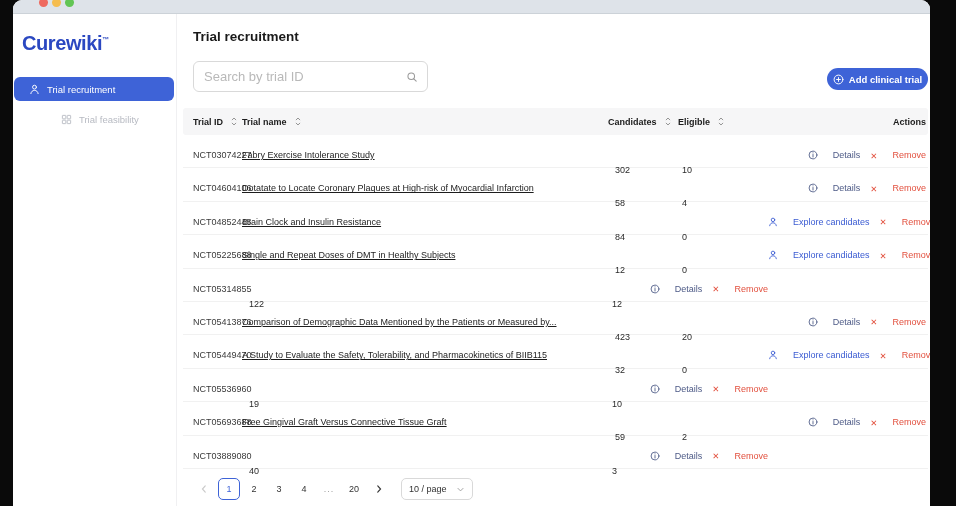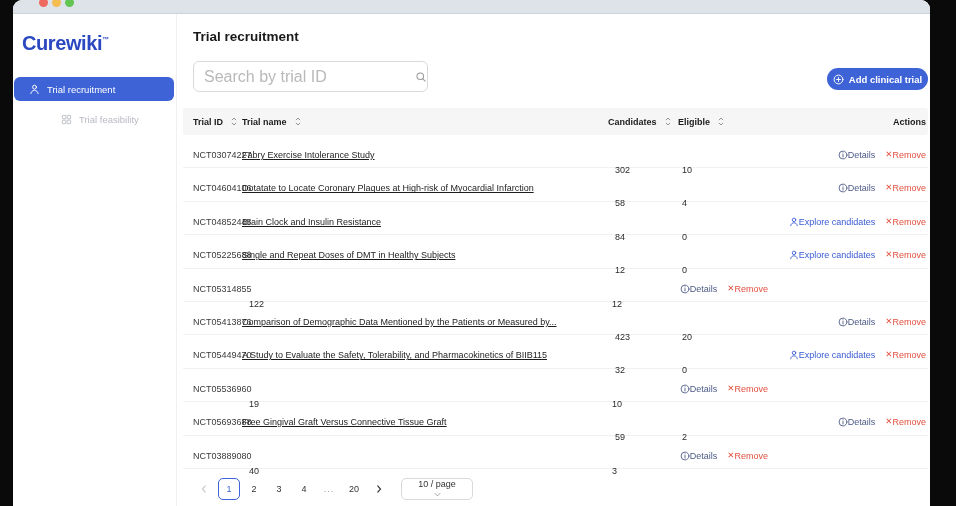--- a/index.html
+++ b/index.html
@@ -15,53 +15,53 @@
   .logo sup { font-size:7px; font-weight:700; vertical-align:super; }
   .nav-item { position:absolute; left:1px; width:160px; height:24px; display:flex; align-items:center; gap:7px; padding-left:15px; font-size:9.5px; border-radius:6px; cursor:pointer; }
   .nav-item.active { top:63px; background:#3e63d7; color:#fff; }
   .nav-item.inactive { top:93px; color:#b7bac2;margin-left:32px; }
   .nav-item svg { flex:0 0 auto; }
 
   
   .main { position:absolute; left:164px; top:14px; right:0; bottom:0; background:#fff; }
   .page-title { position:absolute; left:16px; top:15px; font-size:13.5px; font-weight:700; color:#1a1a1a; }
   .search-box { position:absolute; left:16px; top:47px; width:235px; height:31px; border:1px solid #d9d9d9; border-radius:6px; background:#fff; display:flex; align-items:center; }
-  .search-box input { flex:1; border:0; outline:none; font-size:16px; padding:0 4px 0 10px; color:#333; font-family:"Liberation Sans", sans-serif; background:transparent; }
+  .search-box input { flex:1; border:0; outline:none; font-size:13px; padding:0 4px 0 10px; color:#333; font-family:"Liberation Sans", sans-serif; background:transparent; }
   .search-box input::placeholder { color:#b9b9b9; }
   .search-icon { color:#9a9a9a; margin-right:9px; display:flex; }
   .add-btn { position:absolute; left:650px; top:54px; width:101px; height:22px; background:#3e63d7; border:0; border-radius:11px; color:#fff; font-size:9.5px; font-weight:600; display:flex; align-items:center; justify-content:center; gap:5px; cursor:pointer; font-family:"Liberation Sans", sans-serif; }
 
   
   .thead { position:absolute; left:6px; top:94px; width:745px; height:27px; background:#f6f6f7; border-radius:3px; display:grid; grid-template-columns:49px 366px 70px 90px 1fr; align-items:center; padding-left:10px; padding-right:2px; font-size:9px; font-weight:700; color:#1c1c1c; }
   .th { display:flex; align-items:center; gap:8px; white-space:nowrap; }
   .th.actions { justify-content:flex-end; }
   .sorter { display:inline-flex; flex-direction:column; color:#8f8f8f; line-height:0; }
   .tbody { position:absolute; left:6px; top:121px; width:745px; }
   .trow { display:grid; grid-template-columns:49px 366px 70px 90px 1fr; align-items:center; height:33.4px; border-bottom:1px solid #f1f1f1; padding-left:10px; padding-right:2px; font-size:9px; color:#2a2a2a; }
   .cell-id { color:#3a3a3a; white-space:nowrap; }
   .cell-name { color:#1d1d1d; white-space:nowrap; overflow:hidden; padding-right:8px;text-decoration:underline; }
   .cell-num { padding-left:7px;margin-top:30px; }
   .cell-num.elig { padding-left:4px; }
   .cell-actions { display:flex; justify-content:flex-end; align-items:center; gap:10px; white-space:nowrap; }
-  .link { display:inline-flex; align-items:flex-start; gap:0; cursor:pointer; font-size:9px; }
+  .link { display:inline-flex; align-items:flex-end; gap:15px; cursor:pointer; font-size:9px; }
   .link-details { color:#4d5a86; }
   .link-explore { color:#3a5bd2; }
   .link-remove { color:#e2503e; }
   .x-glyph { font-size:8.5px; line-height:1; }
 
   
   .pagination { position:absolute; left:16px; top:463px; height:24px; display:flex; align-items:center; gap:3px; }
   .pg-btn { width:22px; height:22px; display:flex; align-items:center; justify-content:center; background:transparent; border:0; font-size:9px; color:#333; cursor:pointer; font-family:"Liberation Sans", sans-serif; }
   .pg-prev { color:#c9c9c9; }
   .pg-next { color:#333; }
   .page-item { width:22px; height:22px; display:flex; align-items:center; justify-content:center; font-size:9px; color:#333; border-radius:5px; cursor:pointer; }
   .page-item.active { border:1px solid #3e63d7; color:#3e63d7; background:#fff; }
   .page-item.ellipsis { color:#9a9a9a; cursor:default; letter-spacing:1px; }
   .pages-wrap { display:flex; align-items:center; gap:3px; }
-  .page-size-select { margin-left:8px; width:72px; height:22px; border:1px solid #d9d9d9; border-radius:5px; display:flex; align-items:center; justify-content:space-between; padding:0 7px; font-size:9px; color:#333; cursor:pointer; background:#fff;flex-direction:column; }
+  .page-size-select { margin-left:8px; width:72px; height:22px; border:1px solid #d9d9d9; border-radius:5px; display:flex; align-items:center; justify-content:space-between; padding:0 7px; font-size:9px; color:#333; cursor:pointer; background:#fff; }
   .page-size-select .caret { color:#9a9a9a; display:flex; }
 </style>
 </head>
 <body>
 
 <div class="window">
   <div class="titlebar">
     <div class="lights">
       <div class="light" style="background:#ee6a5f"></div>
       <div class="light" style="background:#f5bd4f"></div>

